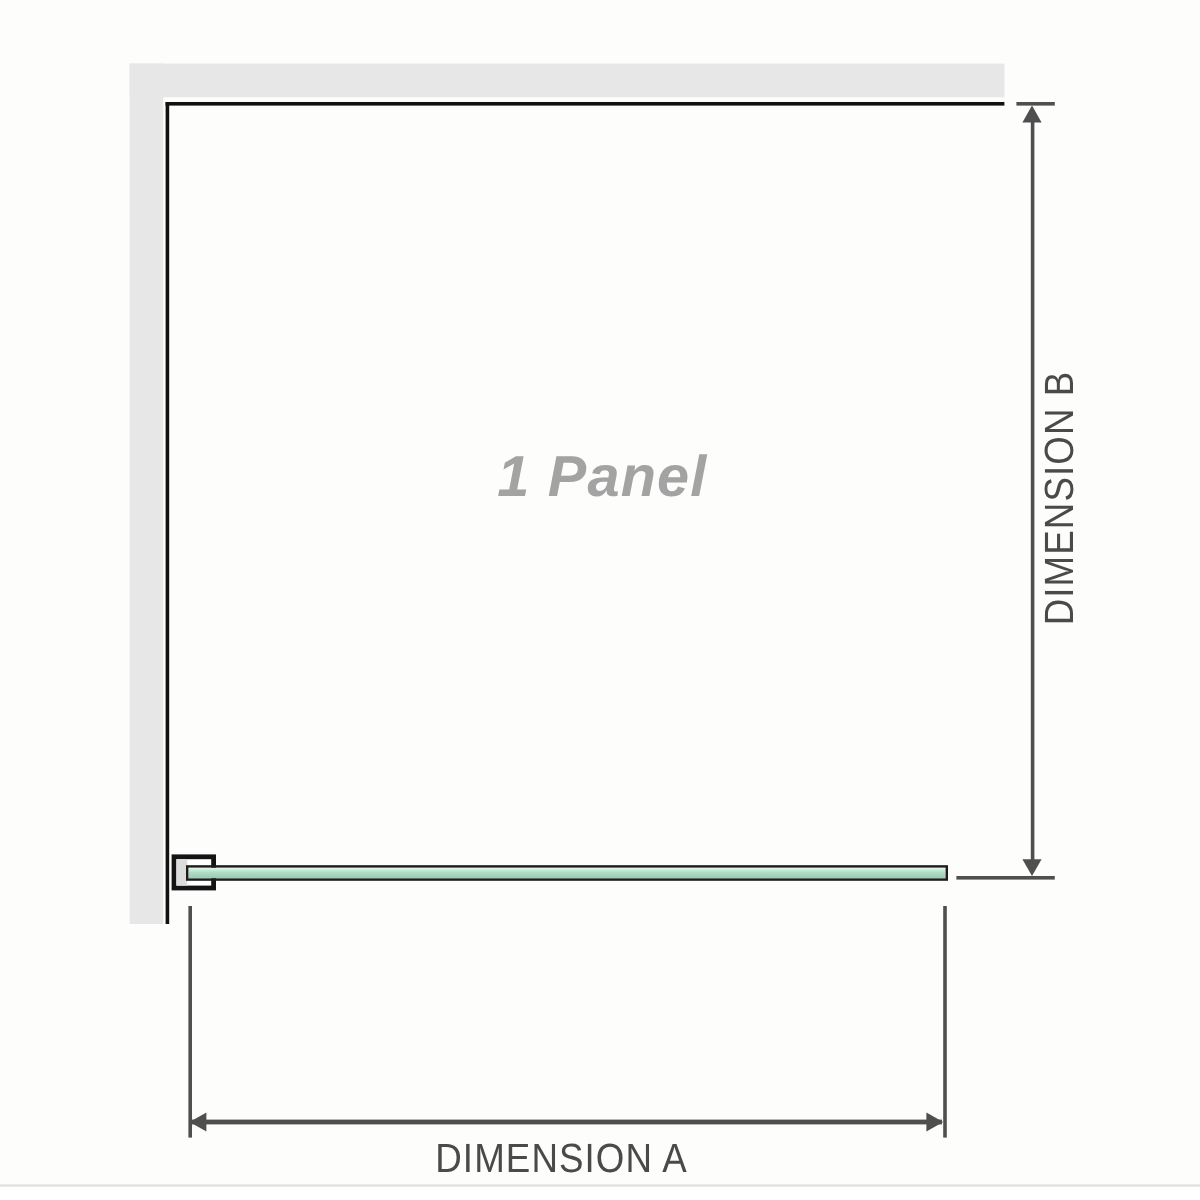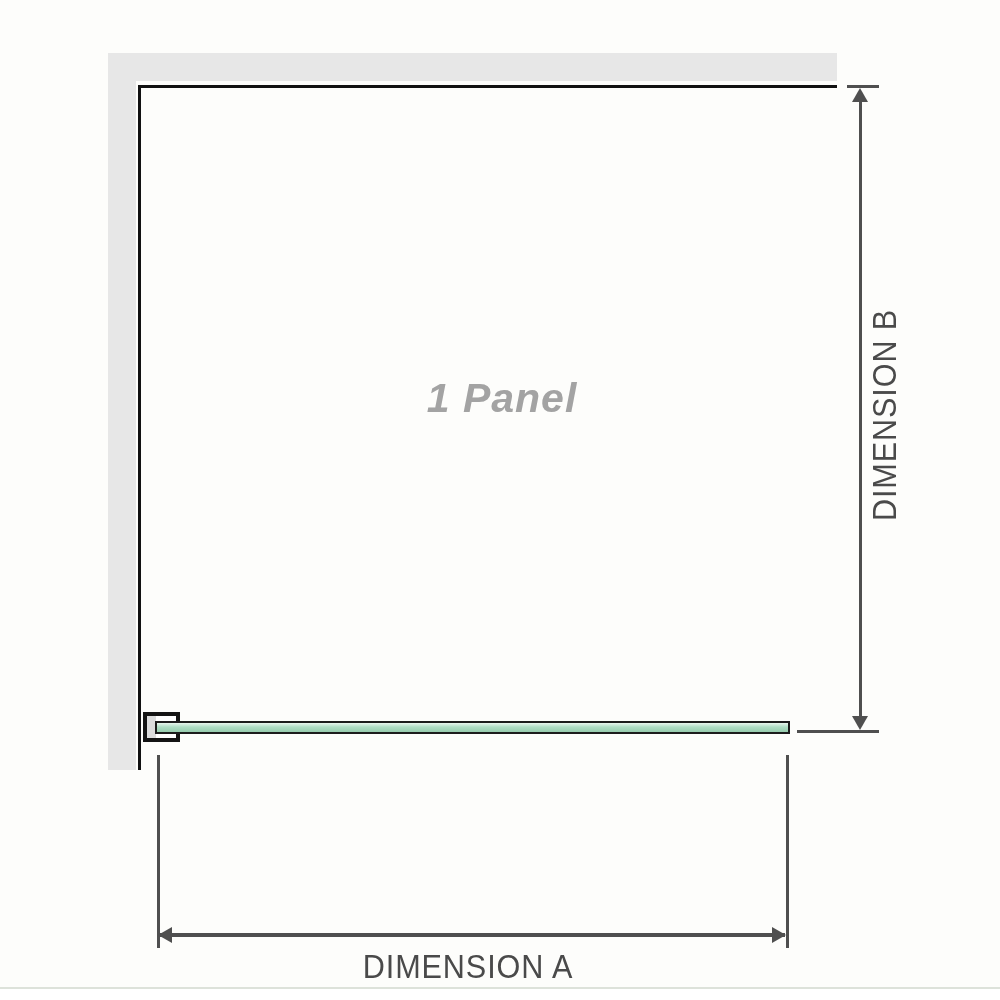--- a/index.html
+++ b/index.html
@@ -38,21 +38,21 @@
   .panel-border-left {
     left: 138px; top: 85px; width: 3px; height: 685px;
     background: var(--panel-border, #111);
     z-index: 2;
   }
 
   
   .panel-label {
     left: 502px; top: 398px;
     transform: translate(-50%, -50%);
-    font-size: 41px;
+    font-size: 48px;
     font-style: italic;
     font-weight: bold;
     letter-spacing: 1px;
     color: var(--panel-text, #a3a3a3);
     white-space: nowrap;
     z-index: 4;
   }
 
   
   .bracket {

